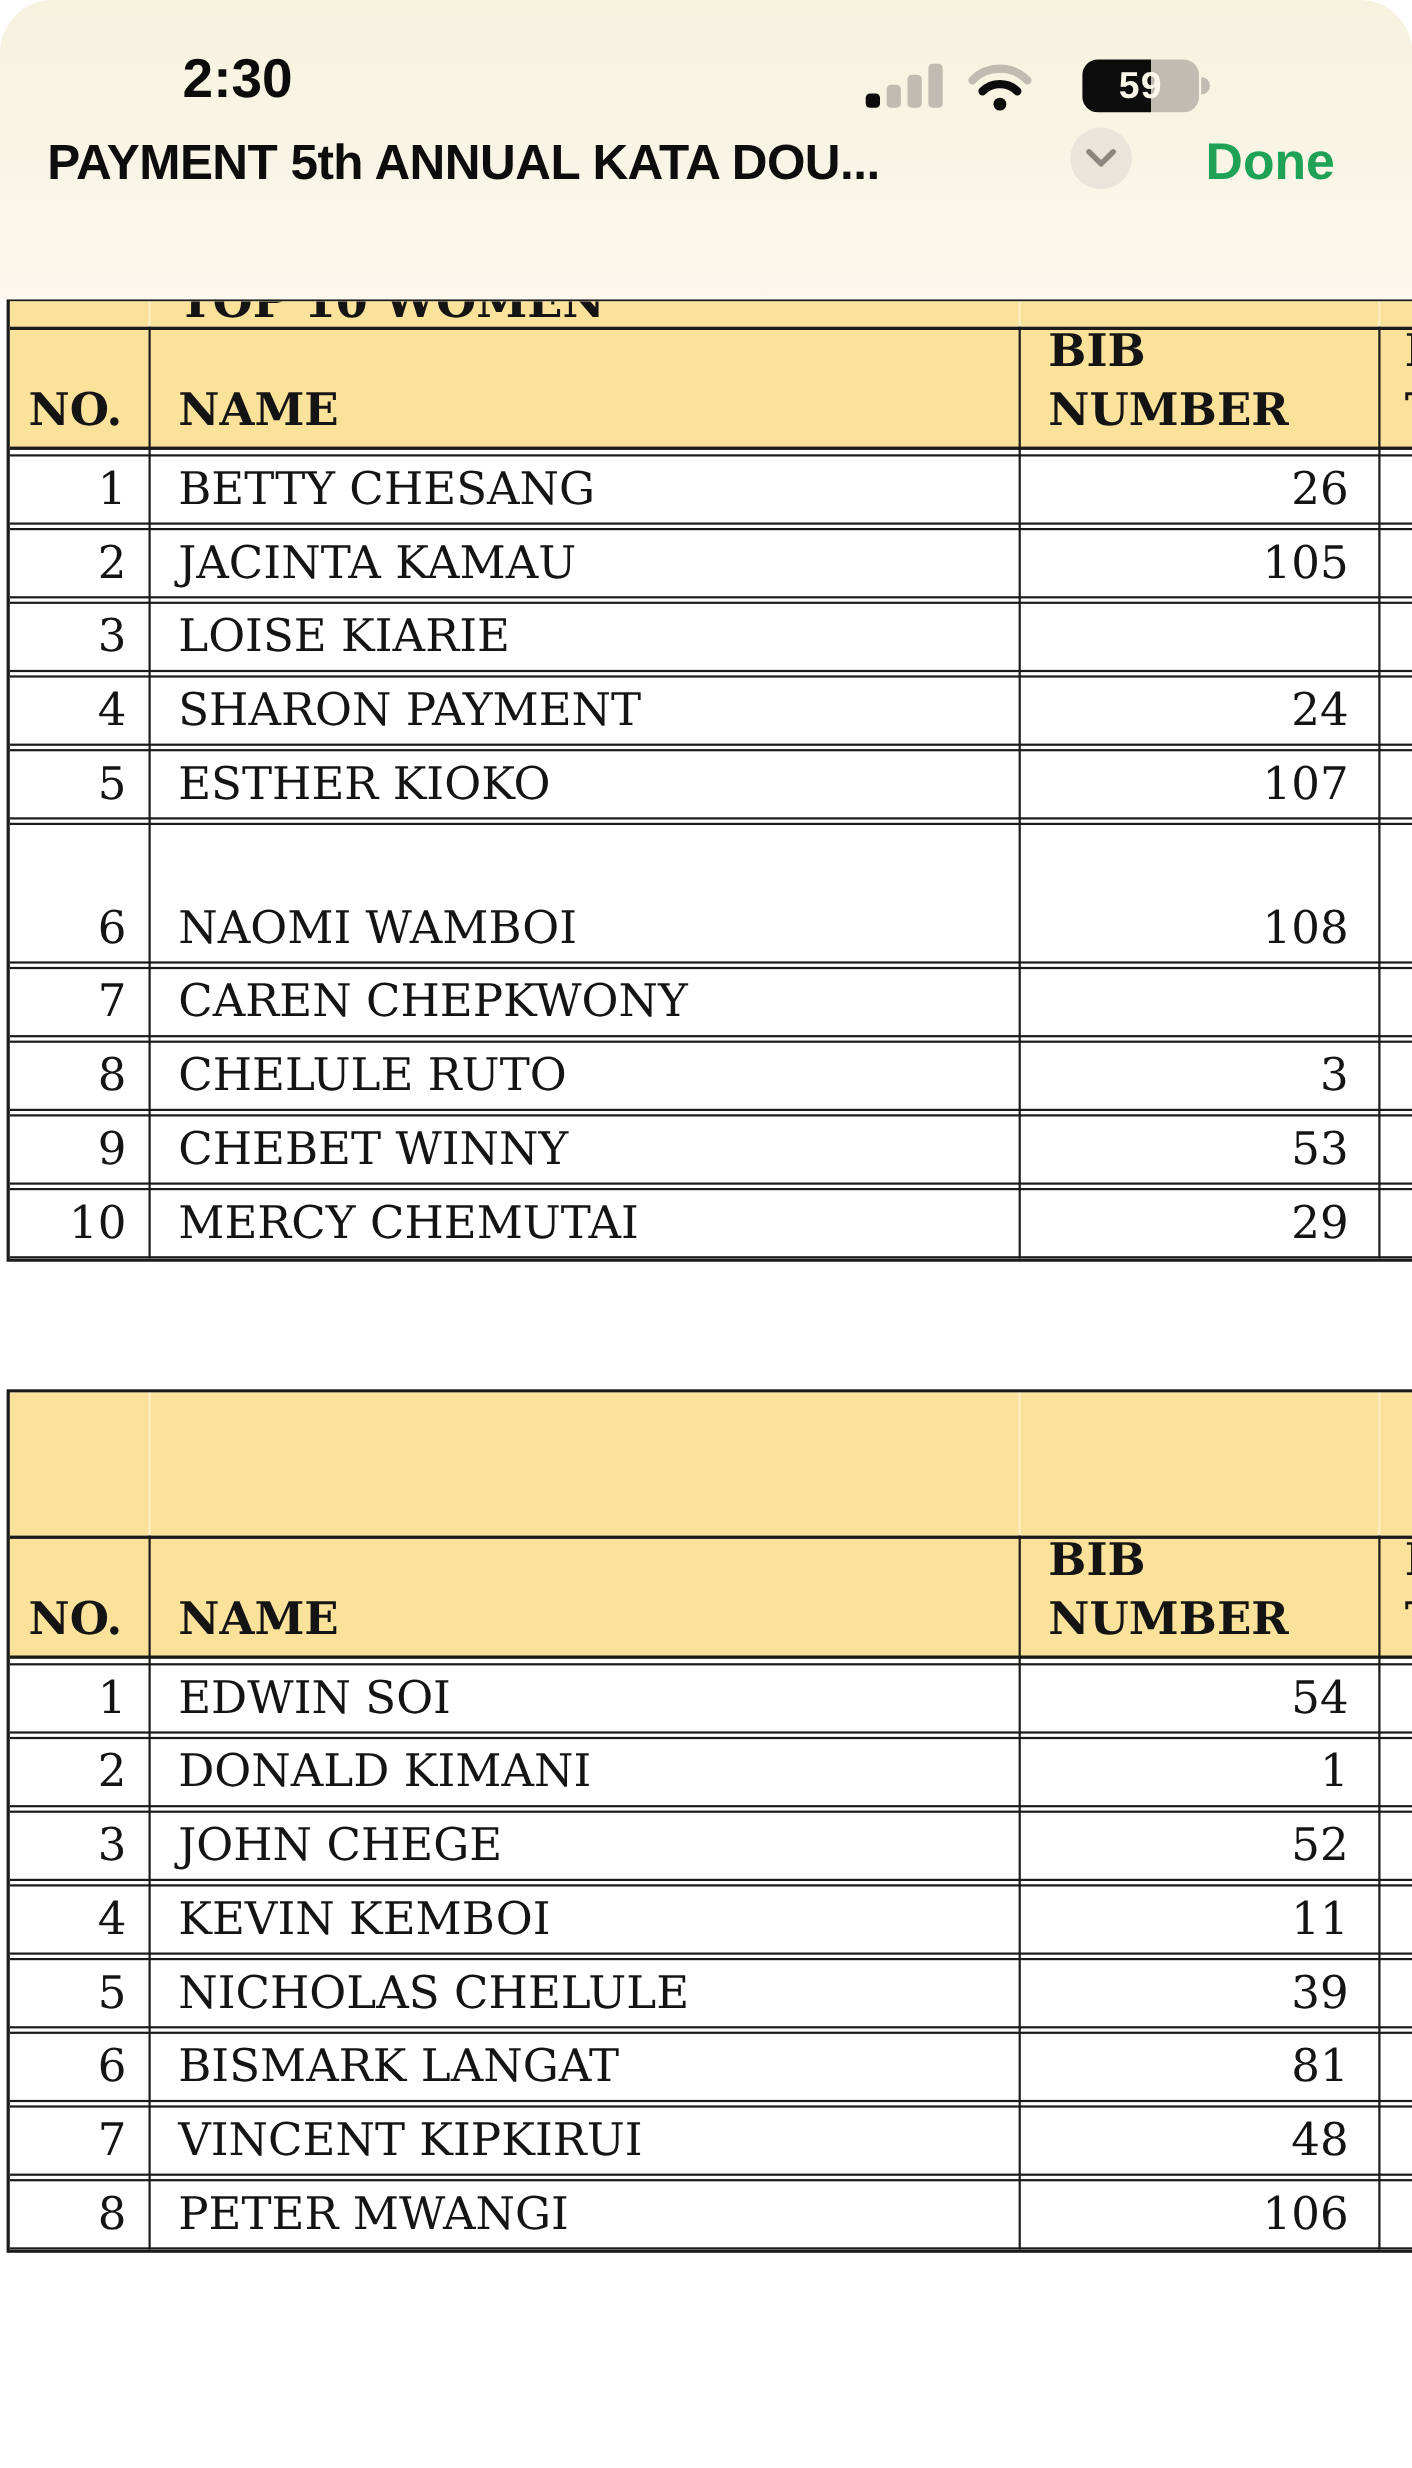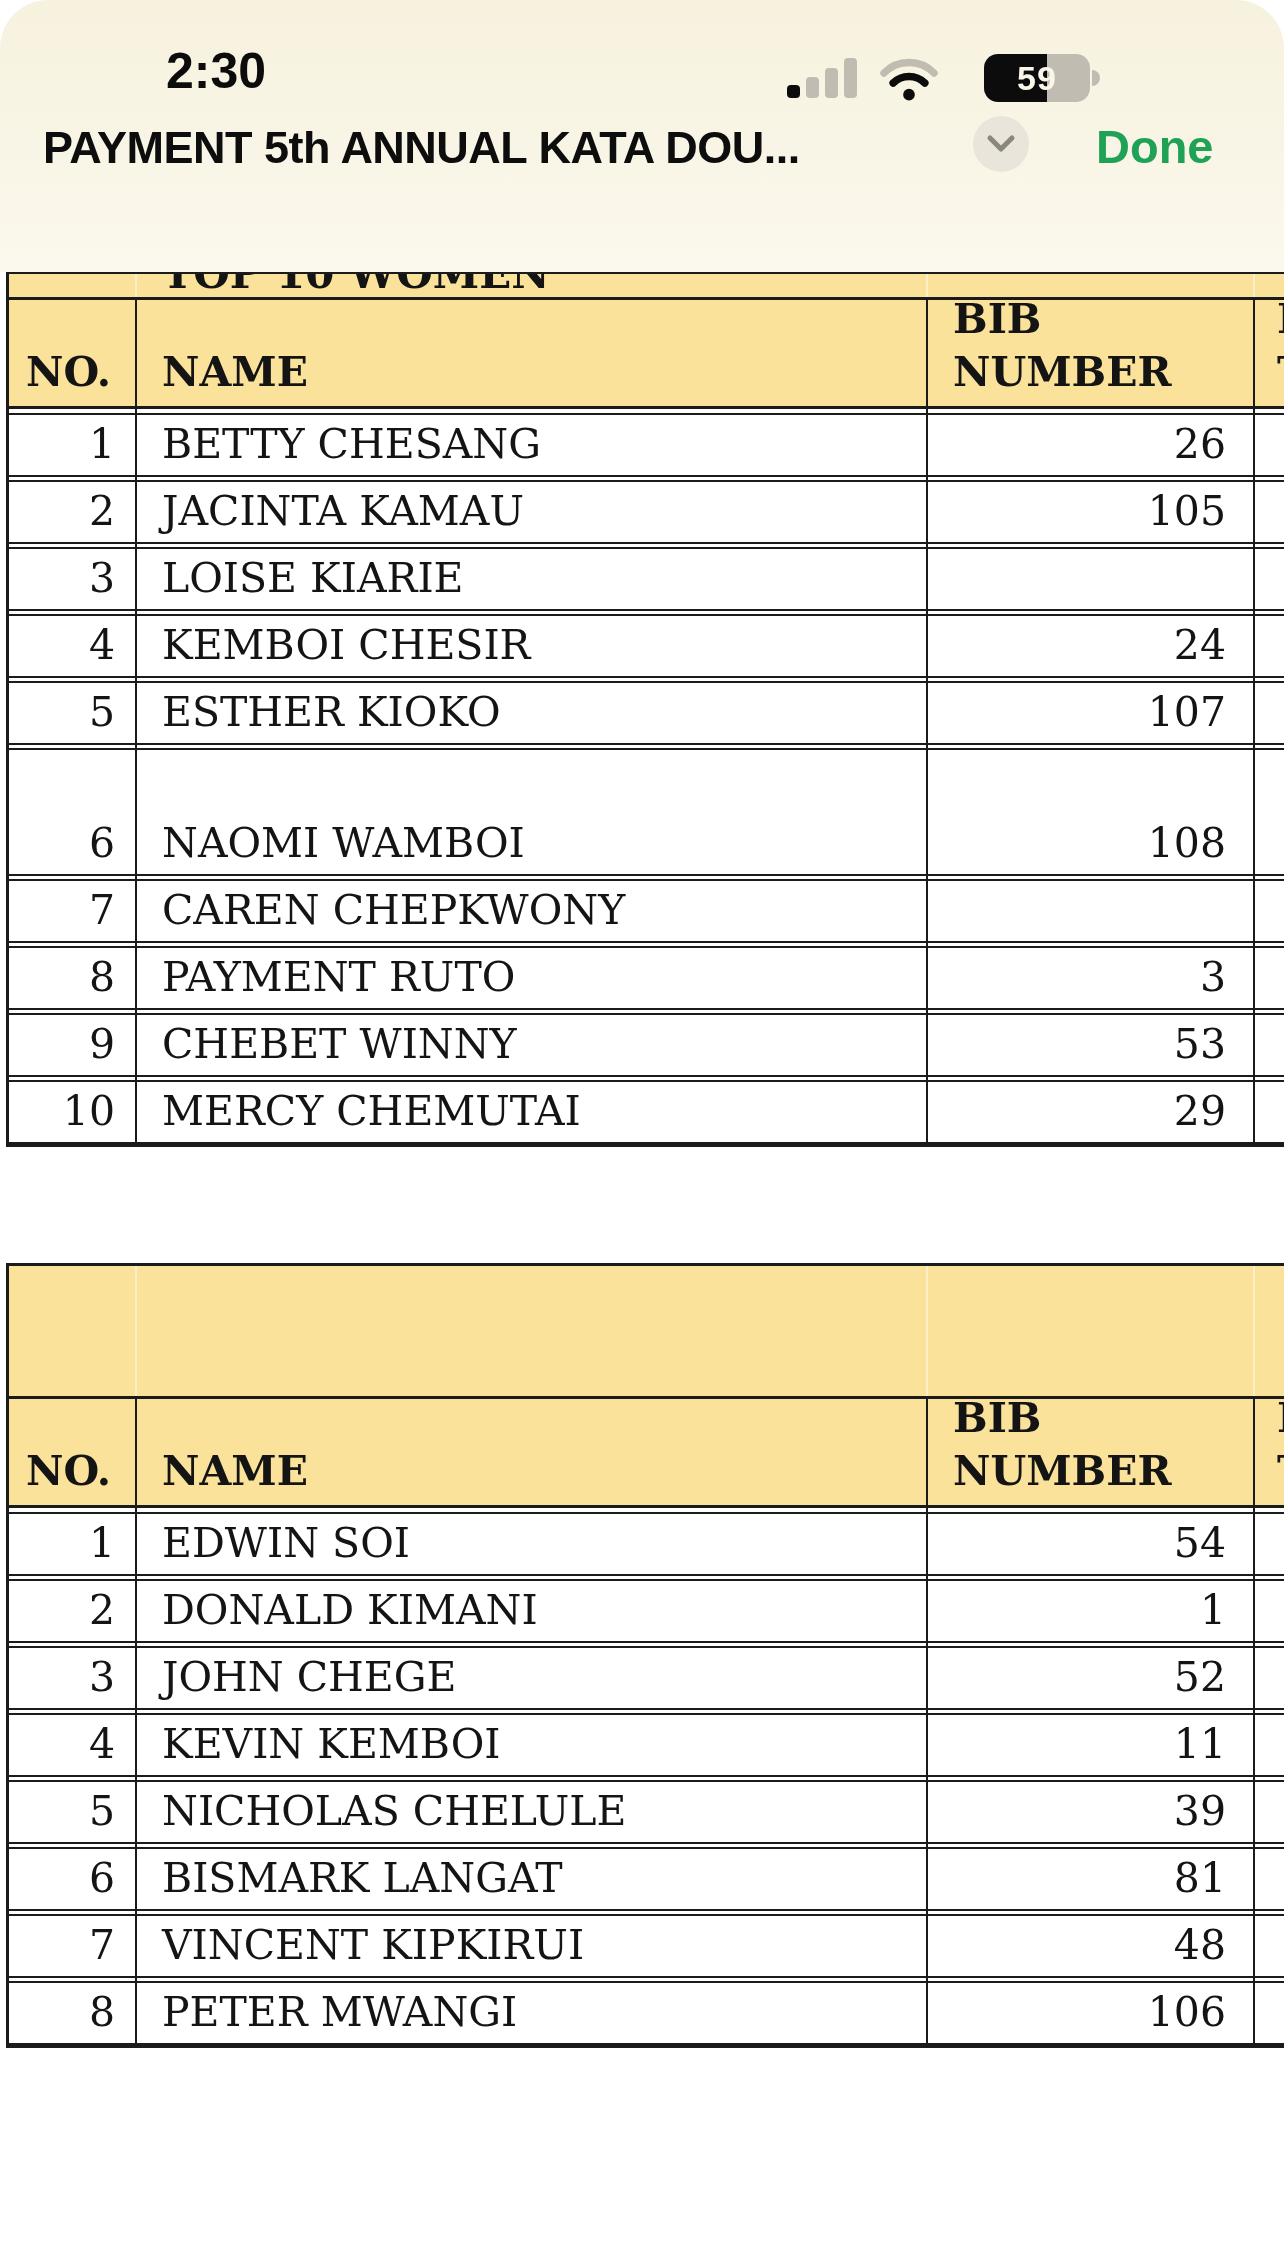--- a/index.html
+++ b/index.html
@@ -150,21 +150,21 @@
           <div class="cell c-bib">105</div>
           <div class="cell c-rest"></div>
         </div>
         <div class="row">
           <div class="cell c-no">3</div>
           <div class="cell c-name">LOISE KIARIE</div>
           <div class="cell c-rest"></div>
         </div>
         <div class="row">
           <div class="cell c-no">4</div>
-          <div class="cell c-name">KEMBOI CHESIR</div>
+          <div class="cell c-name">SHARON PAYMENT</div>
           <div class="cell c-bib">24</div>
           <div class="cell c-rest"></div>
         </div>
         <div class="row">
           <div class="cell c-no">5</div>
           <div class="cell c-name">ESTHER KIOKO</div>
           <div class="cell c-bib">107</div>
           <div class="cell c-rest"></div>
         </div>
         <div class="row tall">
@@ -173,21 +173,21 @@
           <div class="cell c-bib">108</div>
           <div class="cell c-rest"></div>
         </div>
         <div class="row">
           <div class="cell c-no">7</div>
           <div class="cell c-name">CAREN CHEPKWONY</div>
           <div class="cell c-rest"></div>
         </div>
         <div class="row">
           <div class="cell c-no">8</div>
-          <div class="cell c-name">PAYMENT RUTO</div>
+          <div class="cell c-name">CHELULE RUTO</div>
           <div class="cell c-bib">3</div>
           <div class="cell c-rest"></div>
         </div>
         <div class="row">
           <div class="cell c-no">9</div>
           <div class="cell c-name">CHEBET WINNY</div>
           <div class="cell c-bib">53</div>
           <div class="cell c-rest"></div>
         </div>
         <div class="row">

